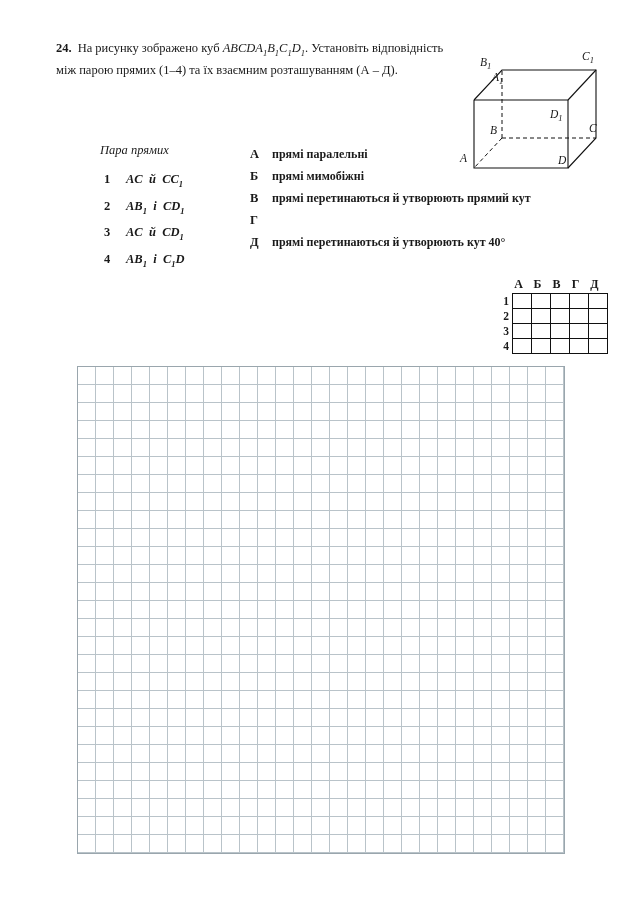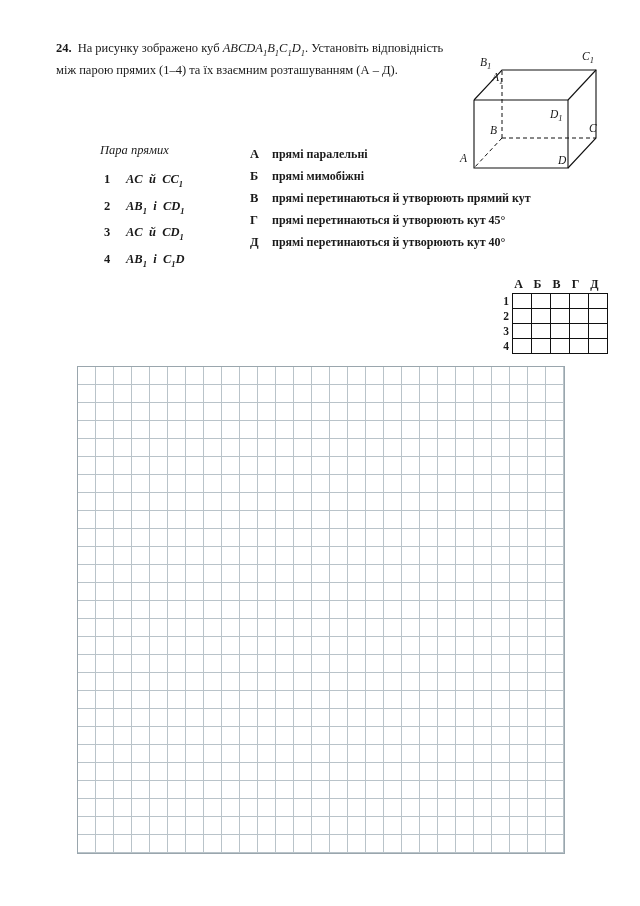--- a/index.html
+++ b/index.html
@@ -215,21 +215,20 @@
     <div class="item">
       <span class="key">Б</span>
       <span class="val">прямі мимобіжні</span>
     </div>
     <div class="item">
       <span class="key">В</span>
       <span class="val">прямі перетинаються й утворюють прямий кут</span>
     </div>
     <div class="item">
       <span class="key">Г</span>
-      <span class="val">прямі перетинаються й утворюють кут  45°</span>
     </div>
     <div class="item">
       <span class="key">Д</span>
       <span class="val">прямі перетинаються й утворюють кут  40°</span>
     </div>
   </div>
 
   <div class="answer-box">
     <div class="answer-head">
       <span>А</span>

